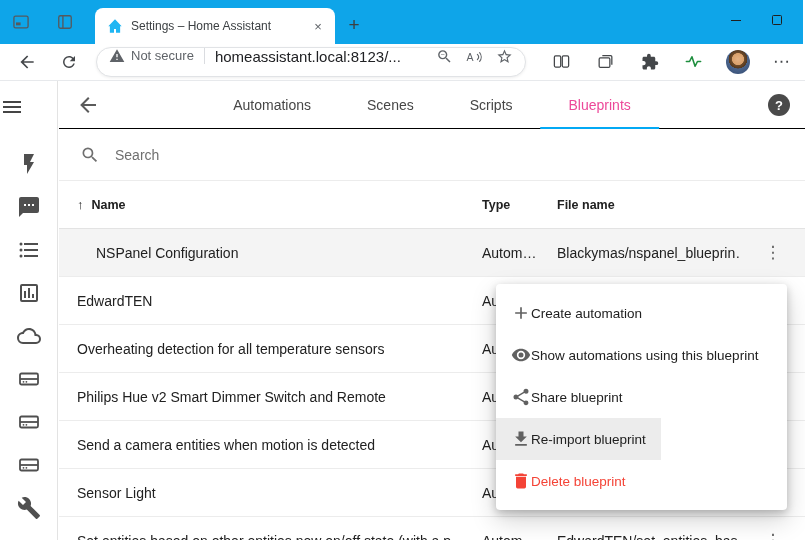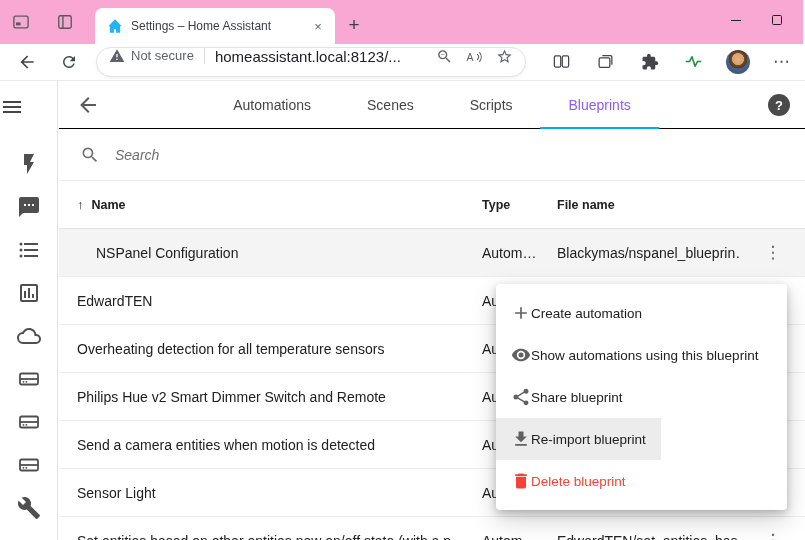--- a/index.html
+++ b/index.html
@@ -5,21 +5,21 @@
   * { box-sizing: border-box; user-select: none; }
   html,body { margin:0; padding:0; }
   body {
     width:805px; height:540px; overflow:hidden; position:relative;
     font-family:"Liberation Sans", sans-serif; background:#fff; color:#212121;
   }
   button { background:none; border:none; padding:0; margin:0; font:inherit; color:inherit; }
   svg { display:block; }
 
   
-  .titlebar { position:absolute; top:0; left:0; right:2px; height:44px; background:#f9a8d4; }
+  .titlebar { position:absolute; top:0; left:0; right:2px; height:44px; background:#0ea5e9; }
   .tb-btn { position:absolute; top:9px; width:26px; height:26px; display:flex; align-items:center; justify-content:center; color:#55595e; }
   .tb-btn.b1 { left:8px; } .tb-btn.b2 { left:52px; }
   .btab { position:absolute; left:95px; top:8px; width:240px; height:36px; background:#fff;
           border-radius:8px 8px 0 0; display:flex; align-items:center; padding:0 8px 0 12px; }
   .btab-title { flex:1; font-size:12px; color:#3c4043; white-space:nowrap; overflow:hidden; text-overflow:ellipsis; margin-left:8px; }
   .btab-close { width:18px; height:18px; display:flex; align-items:center; justify-content:center; font-size:13px; color:#5f6368; border-radius:4px; }
   .new-tab { position:absolute; left:341px; top:12px; width:26px; height:26px; display:flex; align-items:center; justify-content:center; font-size:19px; color:#3c4043; }
   .win-controls { position:absolute; right:-35px; top:0; height:40px; display:flex; }
   .win-btn { width:41px; height:40px; display:flex; align-items:center; justify-content:center; color:#1f1f1f; }
   .ic-min { width:10px; border-top:1.2px solid #1f1f1f; }
@@ -49,29 +49,29 @@
   .sidebar { position:absolute; top:0; left:0; bottom:0; width:58px; border-right:1px solid #e3e3e3; }
   .hamburger { margin:14px auto 0; width:24px; height:24px; color:#454545; }
   .side-items { margin-top:29px; display:flex; flex-direction:column; align-items:center; gap:19px; color:#4f4f4f; }
   .side-ic { width:24px; height:24px; }
   .main { position:absolute; left:59px; right:0; top:0; bottom:0; }
 
   .appbar { position:relative; height:48px; border-bottom:1px solid #000000; }
   .appbar-back { position:absolute; left:17px; top:12px; width:24px; height:24px; color:#5b5b5b; }
   .ha-tabs { position:absolute; left:50%; transform:translateX(-50%); top:0; height:48px; display:flex; }
   .ha-tab { padding:0 28px; display:flex; align-items:center; font-size:14px; color:#464646; white-space:nowrap; }
-  .ha-tab.active { color:#8b5cf6; border-bottom:2px solid #03a9f4; padding-top:2px; }
+  .ha-tab.active { color:#ec4899; border-bottom:2px solid #03a9f4; padding-top:2px; }
   .help-btn { position:absolute; right:15px; top:13px; width:22px; height:22px; border-radius:50%;
               background:#4a4a4a; color:#fff; font-size:13px; font-weight:bold;
               display:flex; align-items:center; justify-content:center; }
 
   .searchrow { height:52px; border-bottom:1px solid #ececec; display:flex; align-items:center; padding-left:21px; }
   .search-ic { width:20px; height:20px; color:#6f6f6f; flex:none; }
   .search-input { border:none; outline:none; background:transparent; margin-left:13px; width:420px;
-                  font-size:14px; color:#212121; font-family:inherit;font-style:italic; }
+                  font-size:14px; color:#212121; font-family:inherit; }
   .search-input::placeholder { color:#6f6f6f; opacity:1; }
 
   .grid-cols { display:grid; grid-template-columns:1fr 75px 184px 64px; align-items:center; }
   .thead { height:48px; border-bottom:1px solid #e3e3e3; font-size:12.5px; font-weight:bold; color:#212121; }
   .th-name { padding-left:18px; display:flex; align-items:center; gap:8px; }
   .sort-arrow { font-size:13px; }
   .row { height:48px; border-bottom:1px solid #ececec; font-size:14px; color:#212121; background:#fff; }
   .row.selected { background:#f4f4f4;padding-left:19px; }
   .cell-name { padding-left:18px; padding-right:12px; white-space:nowrap; overflow:hidden; text-overflow:ellipsis; }
   .cell-type, .cell-file { white-space:nowrap; overflow:hidden; }

